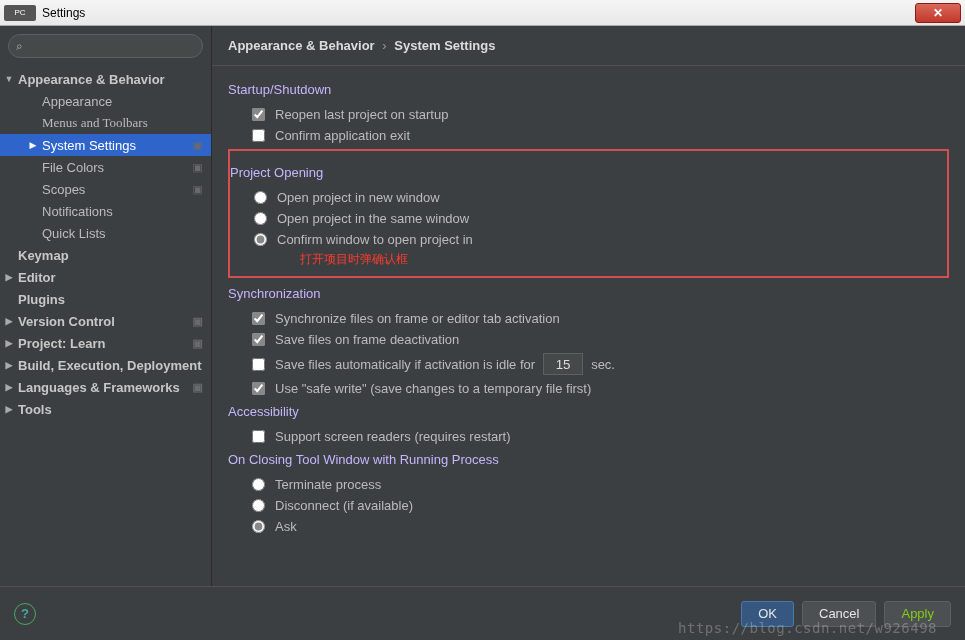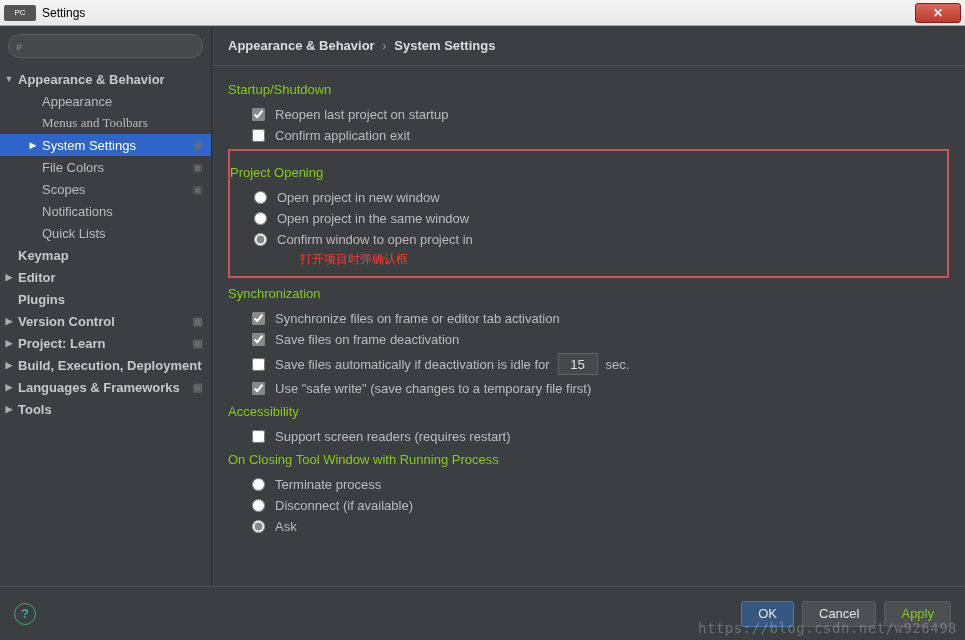--- a/index.html
+++ b/index.html
@@ -20,33 +20,33 @@
 .tree-item.level2 { padding-left:42px; font-weight:normal; color:#bbb; }
 .tree-item.selected { background:#2f65ca; color:#fff; }
 .tree-arrow { position:absolute; left:4px; width:10px; text-align:center; color:#aaa; font-size:9px; }
 .tree-item.level2 .tree-arrow { left:28px; }
 .tree-item.selected.level2 .tree-arrow { color:#fff; }
 .badge-icon { position:absolute; right:8px; color:#6a6a6a; font-size:11px; }
 .content { flex:1; background:#3c3f41; display:flex; flex-direction:column; overflow:auto; }
 .breadcrumb { padding:12px 16px; font-weight:bold; color:#dcdcdc; border-bottom:1px solid #515151; }
 .breadcrumb .sep { color:#999; font-weight:normal; margin:0 4px; }
 .panel { padding: 8px 16px 16px 16px; }
-.group-title { color:#84cc16; font-size:13px; margin:8px 0 10px 0; }
+.group-title { color:#c4b5fd; font-size:13px; margin:8px 0 10px 0; }
 .opt-row { display:flex; align-items:center; margin:6px 0 6px 24px; font-size:13px; color:#bbb; }
 .opt-row input[type=checkbox],.opt-row input[type=radio] { margin-right:10px; accent-color:#888; width:13px; height:13px; }
 .opt-row input[type=text]{ width:40px; height:22px; background:#45494a; border:1px solid #5e6060; color:#ddd; text-align:center; margin:0 8px; }
 .redbox { border:2px solid #d45050; padding:6px 0 8px 0; margin:4px 0; }
 .anno { color:#ff3a2f; font-size:12px; margin-left:70px; margin-top:-2px; }
 .footer { position:absolute; bottom:0; left:0; right:0; height:54px; border-top:1px solid #515151; display:flex; align-items:center; padding:0 14px; background:#3c3f41; }
 .help { width:22px; height:22px; border-radius:11px; border:1px solid #4a6; color:#4a9; display:flex; align-items:center; justify-content:center; font-weight:bold; font-size:13px; }
 .footer-spacer{flex:1}
 .btn { height:26px; padding:0 16px; margin-left:8px; background:#4c5052; border:1px solid #5e6060; color:#e5e5e5; border-radius:3px; font-size:13px; cursor:pointer; }
 .btn.primary { background:#365880; border-color:#4a78a8; }
 .btn.disabled { color:#84cc16; }
-.watermark { position:absolute; bottom:4px; right:8px; color:rgba(255,255,255,.25); font-size:14px; font-family:monospace; letter-spacing:.5px; pointer-events:none; }
+.watermark { position:absolute; bottom:4px; right:28px; color:rgba(255,255,255,.25); font-size:14px; font-family:monospace; letter-spacing:.5px; pointer-events:none; }
 </style>
 </head>
 <body>
 
 <div class="titlebar">
   <div class="titlebar-icon">PC</div>
   <span>Settings</span>
   <div class="titlebar-spacer"></div>
   <div class="close-btn">
     <span>✕</span>
@@ -164,21 +164,21 @@
       <label class="opt-row">
         <input type="checkbox" checked="" style="">
         <span>Synchronize files on frame or editor tab activation</span>
       </label>
       <label class="opt-row">
         <input type="checkbox" checked="" style="">
         <span>Save files on frame deactivation</span>
       </label>
       <label class="opt-row">
         <input type="checkbox" style="">
-        <span>Save files automatically if deactivation is idle for</span>
+        <span>Save files automatically if activation is idle for</span>
         <input type="text" value="15" style="">
         <span>sec.</span>
       </label>
       <label class="opt-row">
         <input type="checkbox" checked="" style="">
         <span>Use "safe write" (save changes to a temporary file first)</span>
       </label>
 
       <div class="group-title">Accessibility</div>
       <label class="opt-row">

